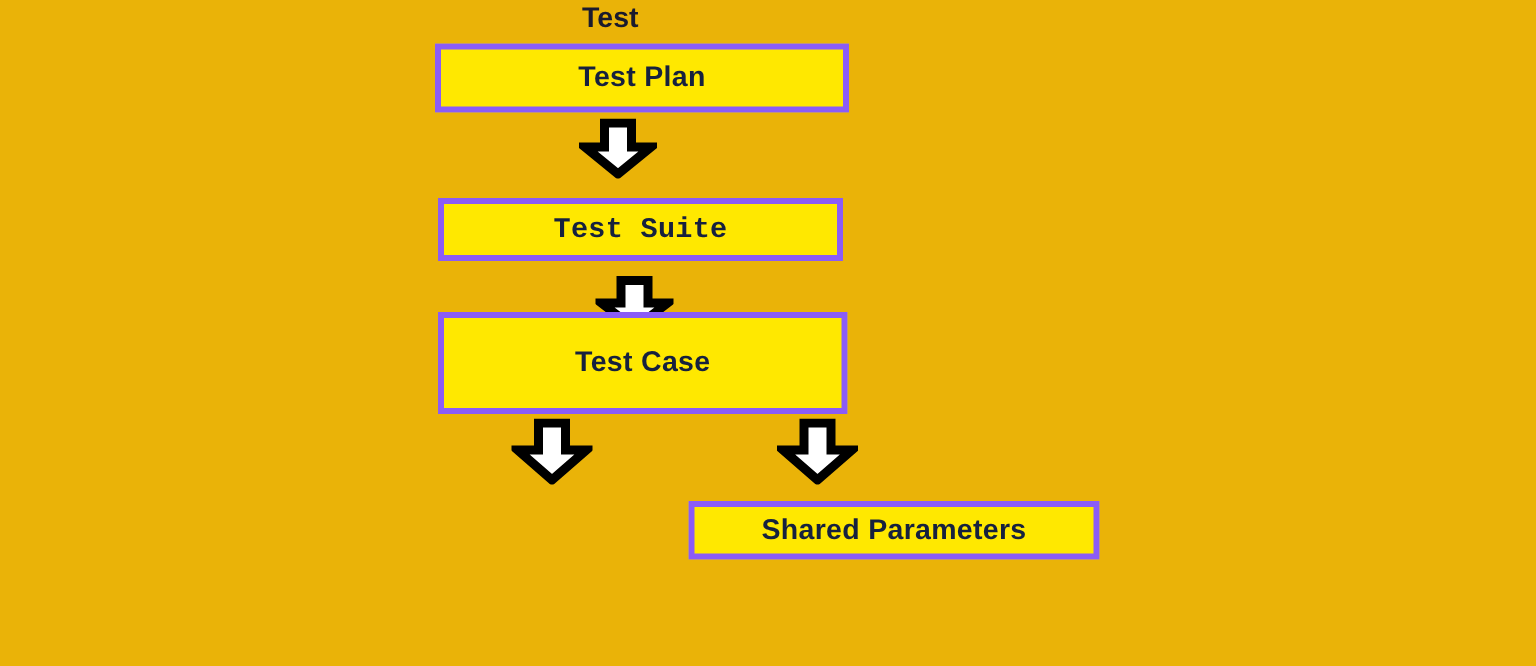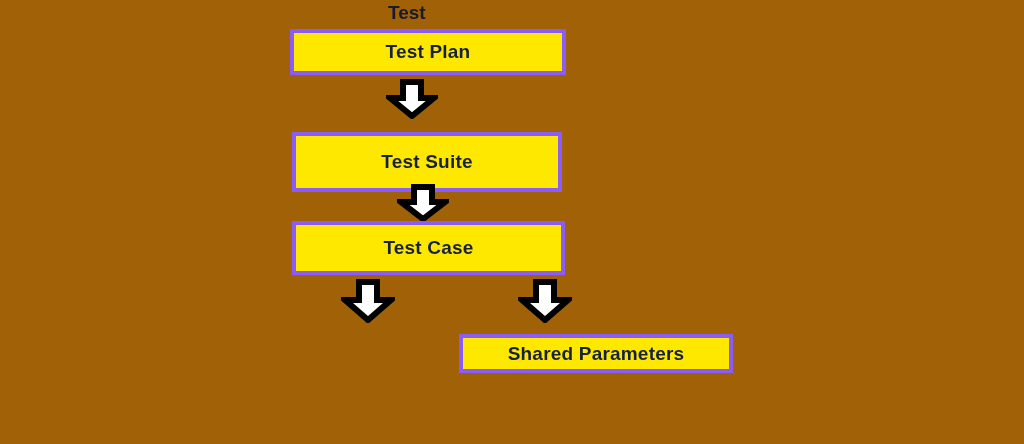--- a/index.html
+++ b/index.html
@@ -8,21 +8,21 @@
     padding: 0;
     background: #ffffff;
   }
   body {
     font-family: "Liberation Sans", sans-serif;
   }
   #canvas {
     position: relative;
     width: 1024px;
     height: 444px;
-    background: #a16207;
+    background: #eab308;
     overflow: hidden;
   }
   .title-label {
     position: absolute;
     font-size: 19px;
     font-weight: 700;
     color: #1a1a2e;
     white-space: nowrap;
     letter-spacing: 0px;
   }
@@ -59,31 +59,31 @@
   <div class="node-box" style="left:290px; top:29px; width:276px; height:46px;">
     <span class="node-label">Test Plan</span>
   </div>
 
   <div class="arrow" style="left:386px; top:79px;">
     <svg width="52" height="40" viewBox="0 0 52 40">
       <polygon points="17,3 35,3 35,19 48,19 26,37 4,19 17,19" fill="#ffffff" stroke="#000000" stroke-width="6" stroke-linejoin="miter"></polygon>
     </svg>
   </div>
 
-  <div class="node-box" style="left:292px; top:132px; width:270px; height:60px;">
+  <div class="node-box" style="left:292px; top:132px; width:270px; height:42px;font-family:Liberation Mono, monospace;">
     <span class="node-label">Test Suite</span>
   </div>
 
   <div class="arrow" style="left:397px; top:184px;">
     <svg width="52" height="38" viewBox="0 0 52 38">
       <polygon points="17,3 35,3 35,18 48,18 26,35 4,18 17,18" fill="#ffffff" stroke="#000000" stroke-width="6" stroke-linejoin="miter"></polygon>
     </svg>
   </div>
 
-  <div class="node-box" style="left:292px; top:221px; width:273px; height:54px;justify-content:center;">
+  <div class="node-box" style="left:292px; top:208px; width:273px; height:68px;justify-content:center;">
     <span class="node-label">Test Case</span>
   </div>
 
   <div class="arrow" style="left:341px; top:279px;">
     <svg width="54" height="44" viewBox="0 0 54 44">
       <polygon points="18,3 36,3 36,21 50,21 27,41 4,21 18,21" fill="#ffffff" stroke="#000000" stroke-width="6" stroke-linejoin="miter"></polygon>
     </svg>
   </div>
 
   <div class="arrow" style="left:518px; top:279px;">

